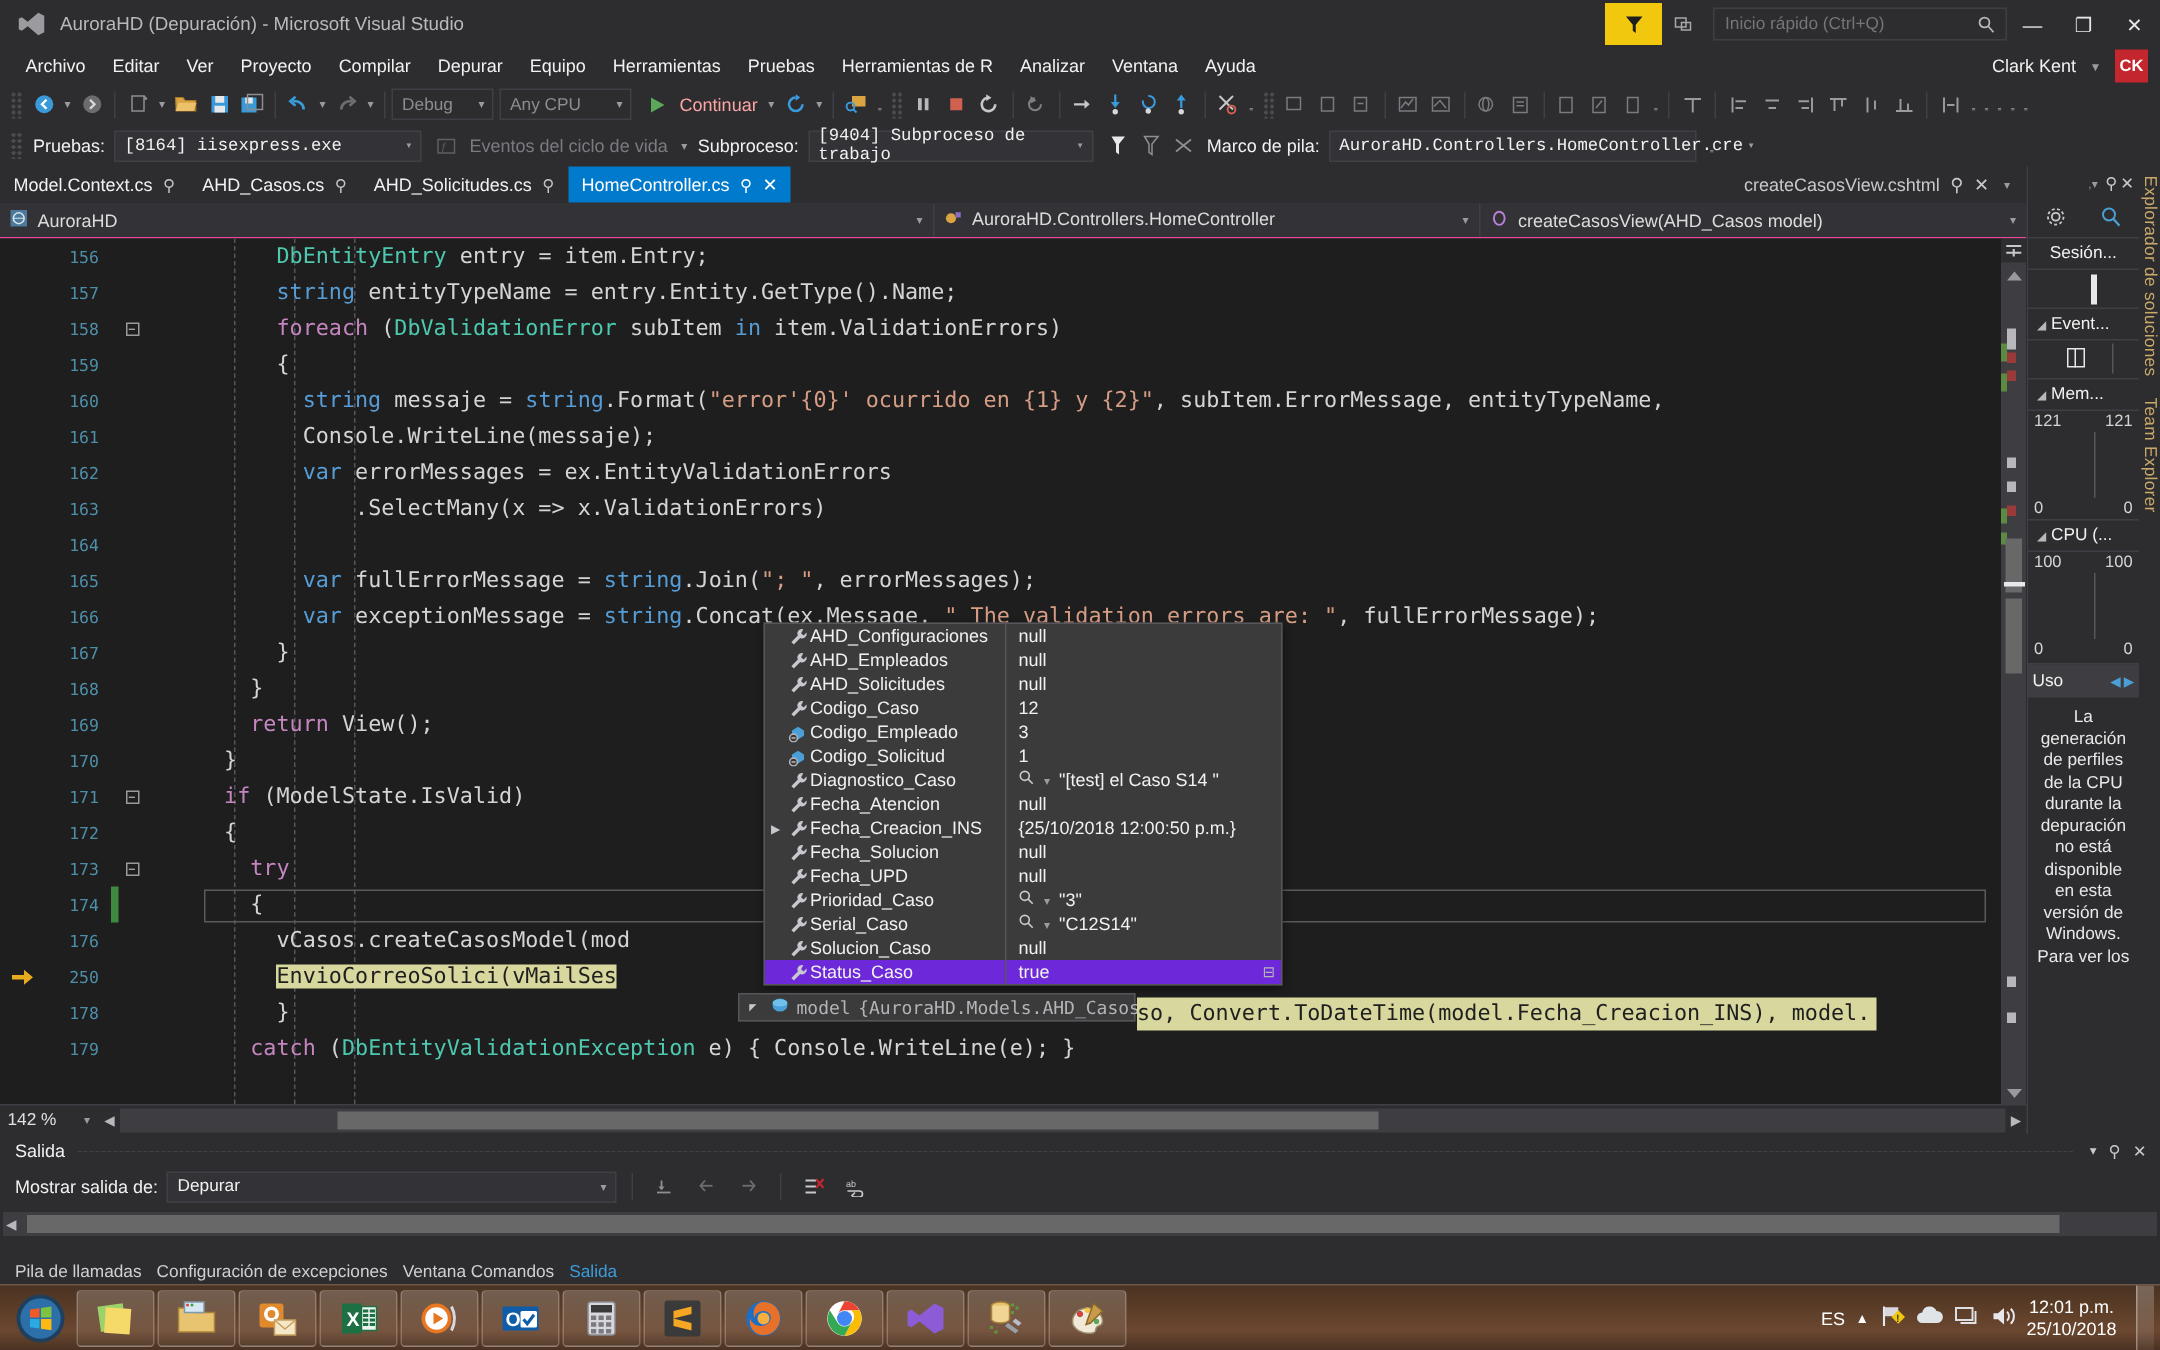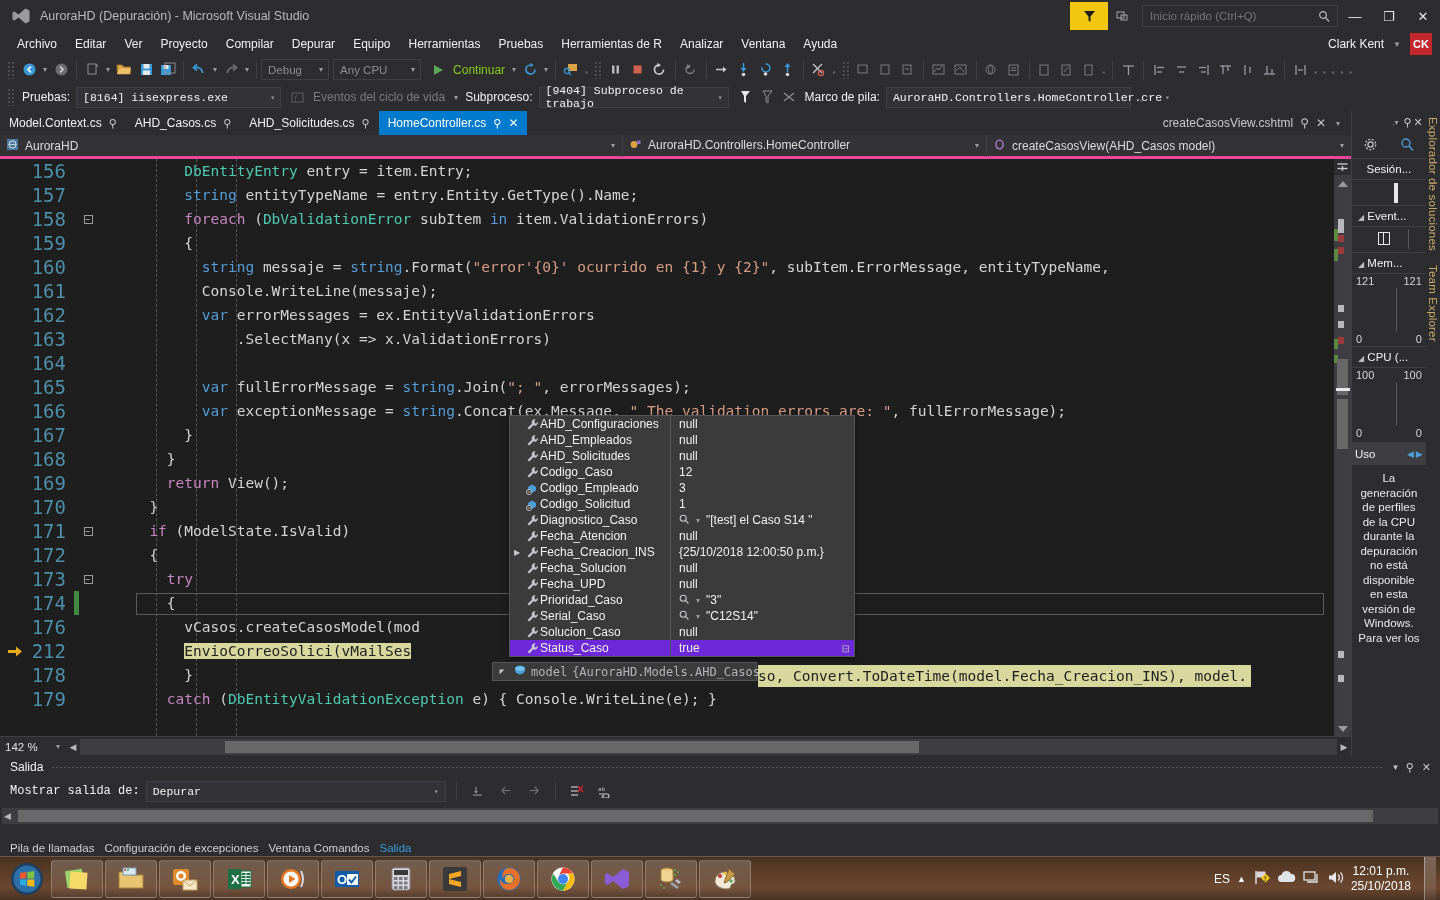--- a/index.html
+++ b/index.html
@@ -83,21 +83,21 @@
     min-width: 22px; height: 22px; display:flex; align-items:center;
     justify-content:center; color:#c5c5c9; font-size: 12px;
   }
   .tb-sep { width:1px; height:18px; background:#3f3f46; margin: 0 4px; }
   .tb-caret { font-size:8px; color:#9a9aa0; padding: 0 3px; }
   .tb-combo {
     height: 21px; border:1px solid #3f3f46; background:#2d2d30;
     color:#8c8c91; font-size:11.5px; display:flex; align-items:center;
     padding: 0 2px 0 6px; justify-content: space-between;
   }
-  .tb-label { color:#84cc16; font-size:12px; padding: 0 4px; }
+  .tb-label { color:#fca5a5; font-size:12px; padding: 0 4px; }
   .tb-green-tri {
     width:0;height:0;border-left:9px solid #5ba85b;
     border-top:5.5px solid transparent;border-bottom:5.5px solid transparent;
   }
 
   .toolbar2 {
     height: 28px; background:#2d2d30; display:flex; align-items:center;
     padding-left: 4px;
   }
   .t2-label { color:#f1f1f1; font-size:12px; margin: 0 6px 0 4px; }
@@ -130,42 +130,42 @@
     height: 24px;
   }
   .tab-inactive-right {
     color:#c8c8cc; font-size:12px; padding: 0 8px;
     display:flex; align-items:center; gap:7px;
   }
 
   
   .navbar {
     height: 24px; background:#333337; display:flex; align-items:center;
-    border-bottom: 3px solid #ec4899;
+    border-bottom: 1px solid #ec4899;
   }
   .nav-combo {
     height: 22px; display:flex; align-items:center; gap:6px;
     border-right: 1px solid #3f3f46; padding: 0 4px 0 6px;
     color:#dcdcdc; font-size: 12px; justify-content: space-between;
   }
 
   
   .editor-wrap { flex:1; display:flex; position:relative; background:#1e1e1e; overflow:hidden; }
   .editor {
     flex:1; position:relative; background:#1e1e1e; overflow:hidden;
     font-family: "DejaVu Sans Mono", monospace; font-size: 14.5px;
   }
   .code-row { height: 24px; display:flex; align-items:center; position:relative; white-space:pre; }
   .gutter-ind {
     width:30px; height:24px; flex:none; display:flex;
     align-items:center; justify-content:center; color:#e8ab1f; font-size:13px;
   }
   .lineno {
     width: 44px; flex:none; text-align:right; padding-right:8px;
-    color:#4d8ea8; font-size: 19px;
+    color:#4d8ea8; font-size: 11px;
   }
   .changebar { width: 5px; flex:none; height:24px; }
   .changebar.green { background:#3f8a3f; }
   .fold {
     width: 18px; flex:none; display:flex; align-items:center;
     justify-content:center;
   }
   .fold-box {
     width:9px;height:9px;border:1px solid #9a9a9a;color:#c9c9c9;
     font-size:8px;line-height:7px;text-align:center;
@@ -263,21 +263,21 @@
   .op-title {
     height: 22px; display:flex; align-items:center; position:relative;
     padding-left:10px; color:#f1f1f1; font-size:12px;
   }
   .op-dots {
     flex:1; height:1px; margin: 0 8px;
     background-image: radial-gradient(#55555a 40%, transparent 41%);
     background-size: 4px 2px;
   }
   .op-title-btns { display:flex; align-items:center; gap:2px; padding-right:6px; }
-  .op-toolbar { height:26px; display:flex; align-items:center; padding-left:10px; gap:6px;font-family:Liberation Mono, monospace; }
+  .op-toolbar { height:26px; display:flex; align-items:center; padding-left:10px; gap:6px; }
   .op-combo {
     width: 300px; height:21px; border:1px solid #3f3f46; background:#333337;
     color:#f1f1f1; font-size:11.5px; display:flex; align-items:center;
     padding: 0 3px 0 6px; justify-content:space-between;
   }
   .op-hscroll { height:16px; background:#3e3e42; margin: 4px 2px 0 2px; position:relative; }
 
   
   .status-tabs {
     height: 16px; background:#2d2d30; display:flex; align-items:center;
@@ -787,21 +787,21 @@
             <div class="code-row"><span class="gutter-ind"></span><span class="lineno">168</span><span class="changebar"></span><span class="fold"></span><span class="code-text">&nbsp;&nbsp;&nbsp;&nbsp;&nbsp;&nbsp;&nbsp;&nbsp;<span class="k-white">}</span></span></div>
             <div class="code-row"><span class="gutter-ind"></span><span class="lineno">169</span><span class="changebar"></span><span class="fold"></span><span class="code-text">&nbsp;&nbsp;&nbsp;&nbsp;&nbsp;&nbsp;&nbsp;&nbsp;<span class="k-purple">return</span><span class="k-white"> View();</span></span></div>
             <div class="code-row"><span class="gutter-ind"></span><span class="lineno">170</span><span class="changebar"></span><span class="fold"></span><span class="code-text">&nbsp;&nbsp;&nbsp;&nbsp;&nbsp;&nbsp;<span class="k-white">}</span></span></div>
             <div class="code-row"><span class="gutter-ind"></span><span class="lineno">171</span><span class="changebar"></span><span class="fold"><span class="fold-box">−</span></span><span class="code-text">&nbsp;&nbsp;&nbsp;&nbsp;&nbsp;&nbsp;<span class="k-purple">if</span><span class="k-white"> (ModelState.IsValid)</span></span></div>
             <div class="code-row"><span class="gutter-ind"></span><span class="lineno">172</span><span class="changebar"></span><span class="fold"></span><span class="code-text">&nbsp;&nbsp;&nbsp;&nbsp;&nbsp;&nbsp;<span class="k-white">{</span></span></div>
             <div class="code-row"><span class="gutter-ind"></span><span class="lineno">173</span><span class="changebar"></span><span class="fold"><span class="fold-box">−</span></span><span class="code-text">&nbsp;&nbsp;&nbsp;&nbsp;&nbsp;&nbsp;&nbsp;&nbsp;<span class="k-purple">try</span></span></div>
             <div class="code-row"><span class="gutter-ind"></span><span class="lineno">174</span><span class="changebar green"></span><span class="fold"></span><span class="code-text">&nbsp;&nbsp;&nbsp;&nbsp;&nbsp;&nbsp;&nbsp;&nbsp;<span class="k-white">{</span></span></div>
             <div class="code-row"><span class="gutter-ind"></span><span class="lineno">176</span><span class="changebar"></span><span class="fold"></span><span class="code-text">&nbsp;&nbsp;&nbsp;&nbsp;&nbsp;&nbsp;&nbsp;&nbsp;&nbsp;&nbsp;<span class="k-white">vCasos.createCasosModel(mod</span></span></div>
             <div class="code-row"><span class="gutter-ind"><svg width="16" height="13" viewBox="0 0 16 13">
                   <path d="M1 5 h8 v-3.5 l6 5 l-6 5 v-3.5 h-8 z" fill="#e8ab1f"></path>
-                </svg></span><span class="lineno">212</span><span class="changebar"></span><span class="fold"></span><span class="code-text">&nbsp;&nbsp;&nbsp;&nbsp;&nbsp;&nbsp;&nbsp;&nbsp;&nbsp;&nbsp;<span class="hl-yellow">EnvioCorreoSolici(vMailSes</span></span></div>
+                </svg></span><span class="lineno">250</span><span class="changebar"></span><span class="fold"></span><span class="code-text">&nbsp;&nbsp;&nbsp;&nbsp;&nbsp;&nbsp;&nbsp;&nbsp;&nbsp;&nbsp;<span class="hl-yellow">EnvioCorreoSolici(vMailSes</span></span></div>
             <div class="code-row"><span class="gutter-ind"></span><span class="lineno">178</span><span class="changebar"></span><span class="fold"></span><span class="code-text">&nbsp;&nbsp;&nbsp;&nbsp;&nbsp;&nbsp;&nbsp;&nbsp;&nbsp;&nbsp;<span class="k-white">}</span></span></div>
             <div class="code-row"><span class="gutter-ind"></span><span class="lineno">179</span><span class="changebar"></span><span class="fold"></span><span class="code-text">&nbsp;&nbsp;&nbsp;&nbsp;&nbsp;&nbsp;&nbsp;&nbsp;<span class="k-purple">catch</span><span class="k-white"> (</span><span class="k-cyan">DbEntityValidationException</span><span class="k-white"> e) { Console.WriteLine(e); }</span></span></div>
             <div class="code-row"><span class="gutter-ind"></span><span class="changebar"></span><span class="fold"></span></div>
           </div>
 
         <div class="hl-current" style="top:434px;left:136px;right:10px;"></div>
 
         <div class="datatip" id="datatip" style="left:509px; top:256px; width:346px;">
             <div class="dt-row">
               <span class="dt-expander"></span>

